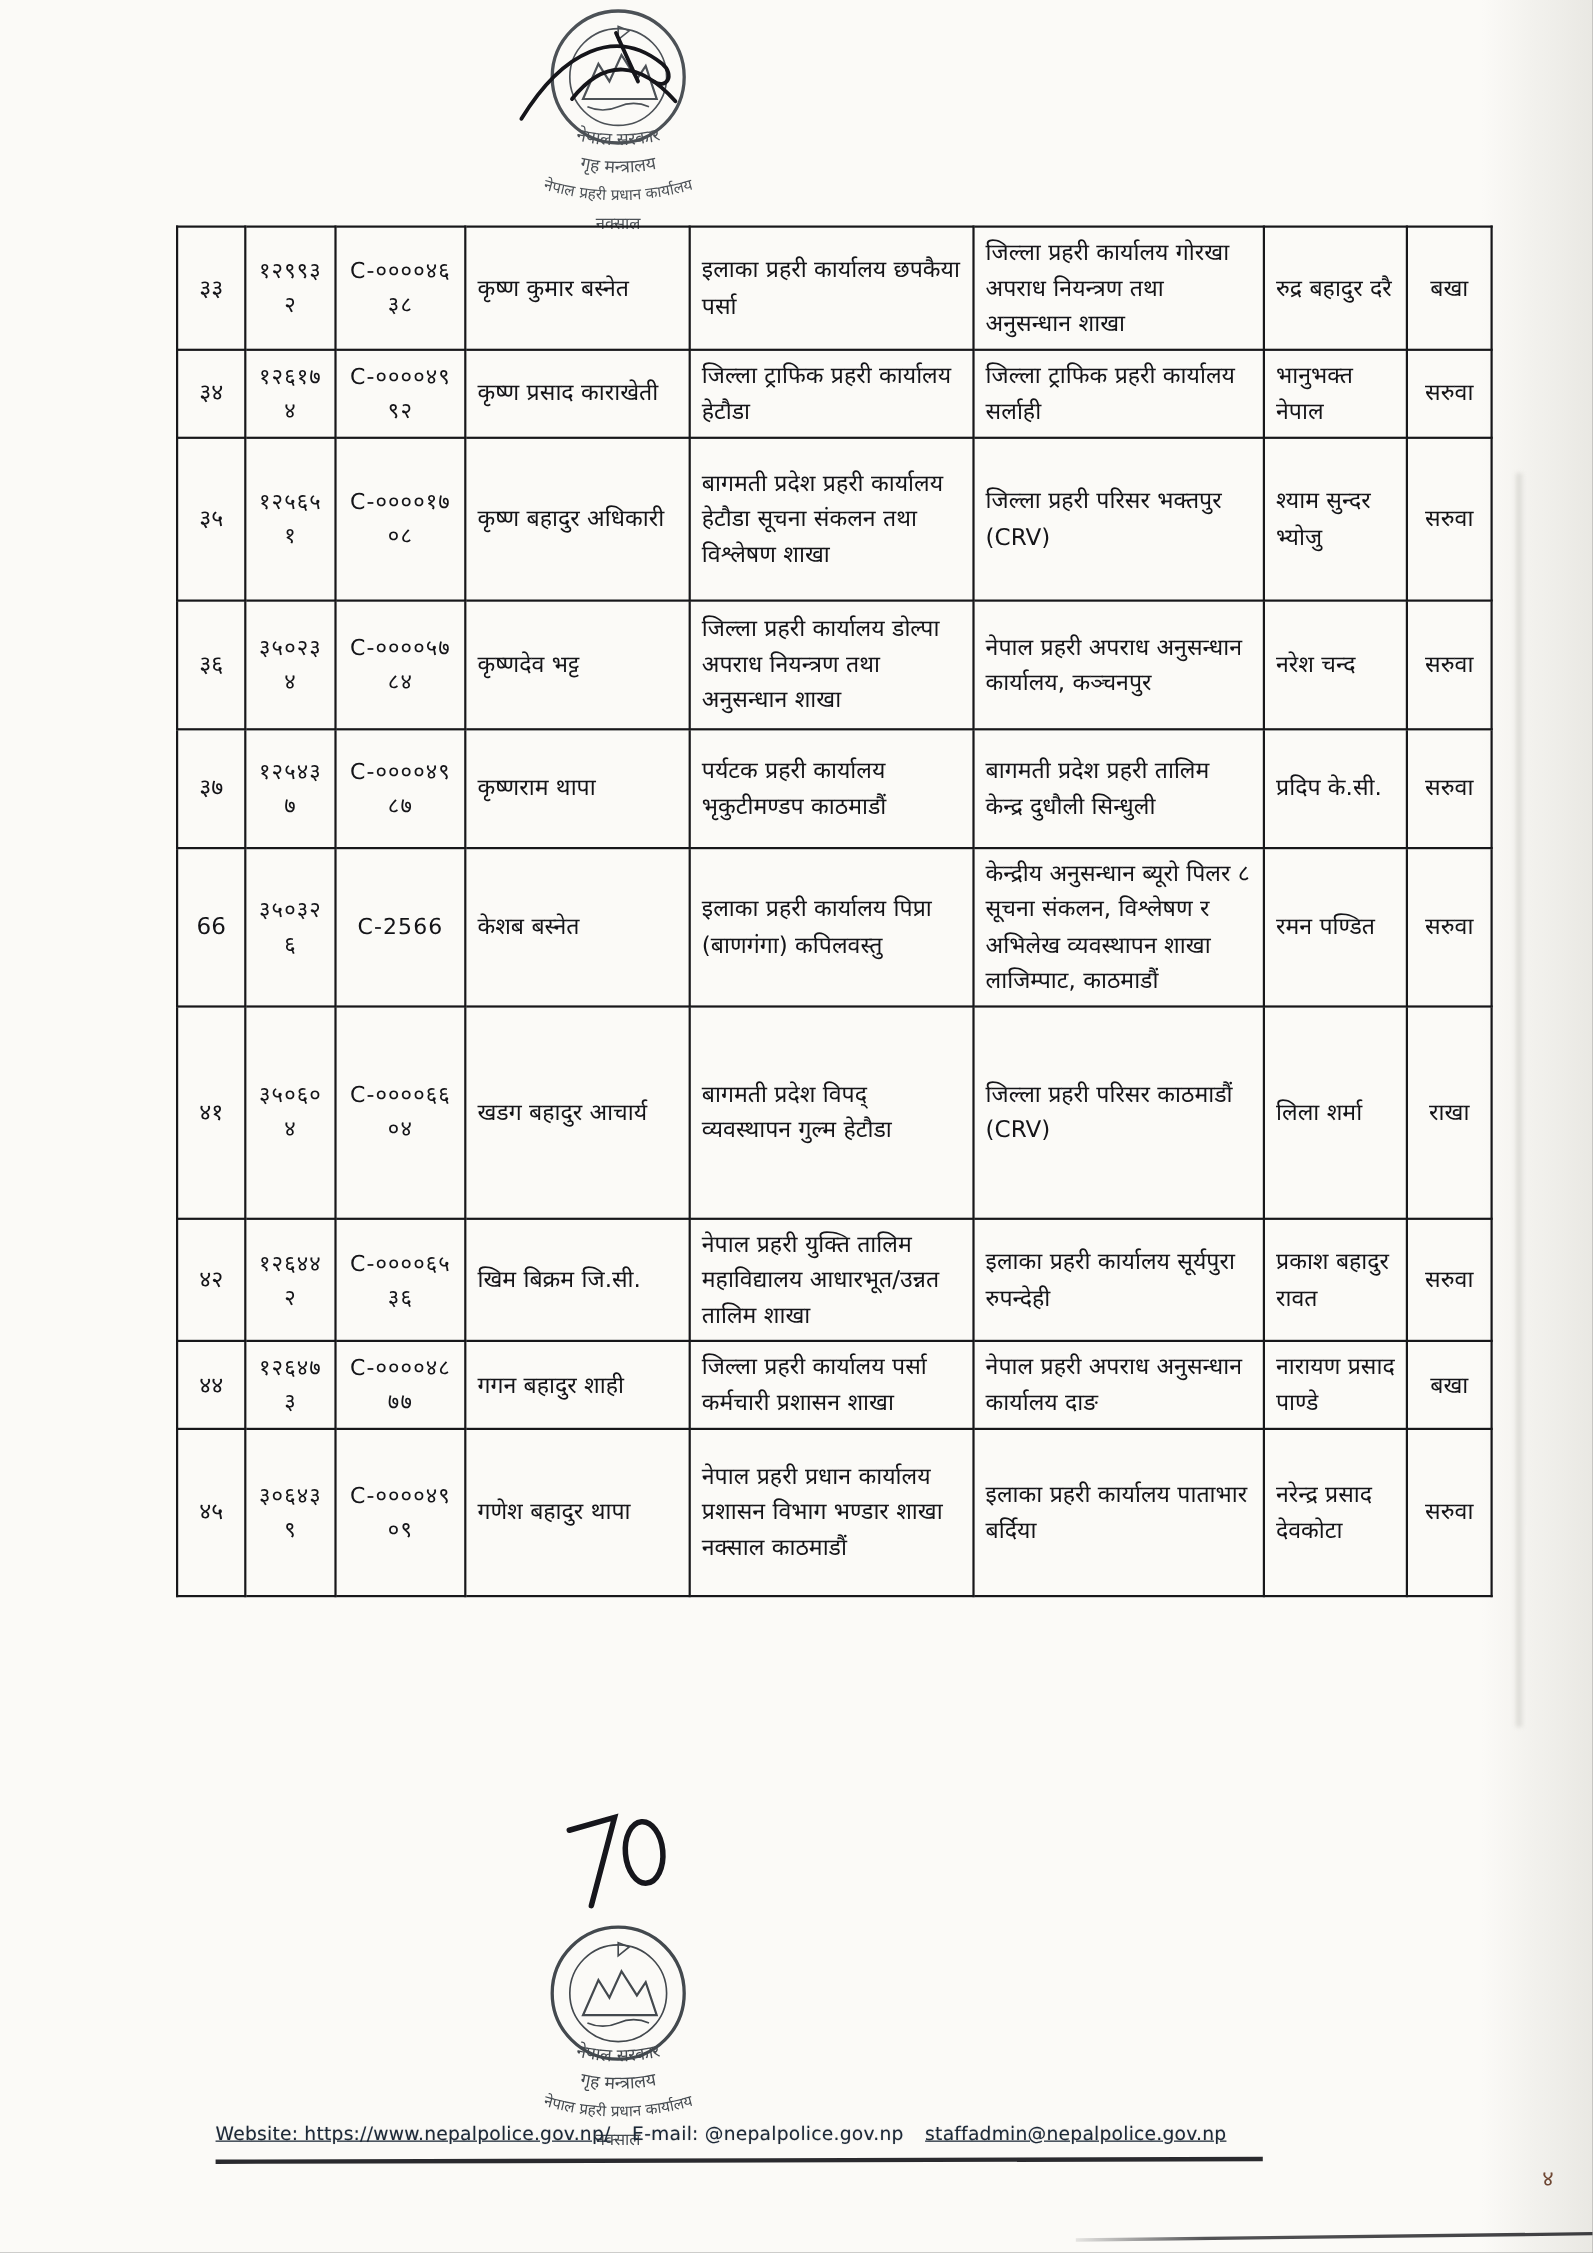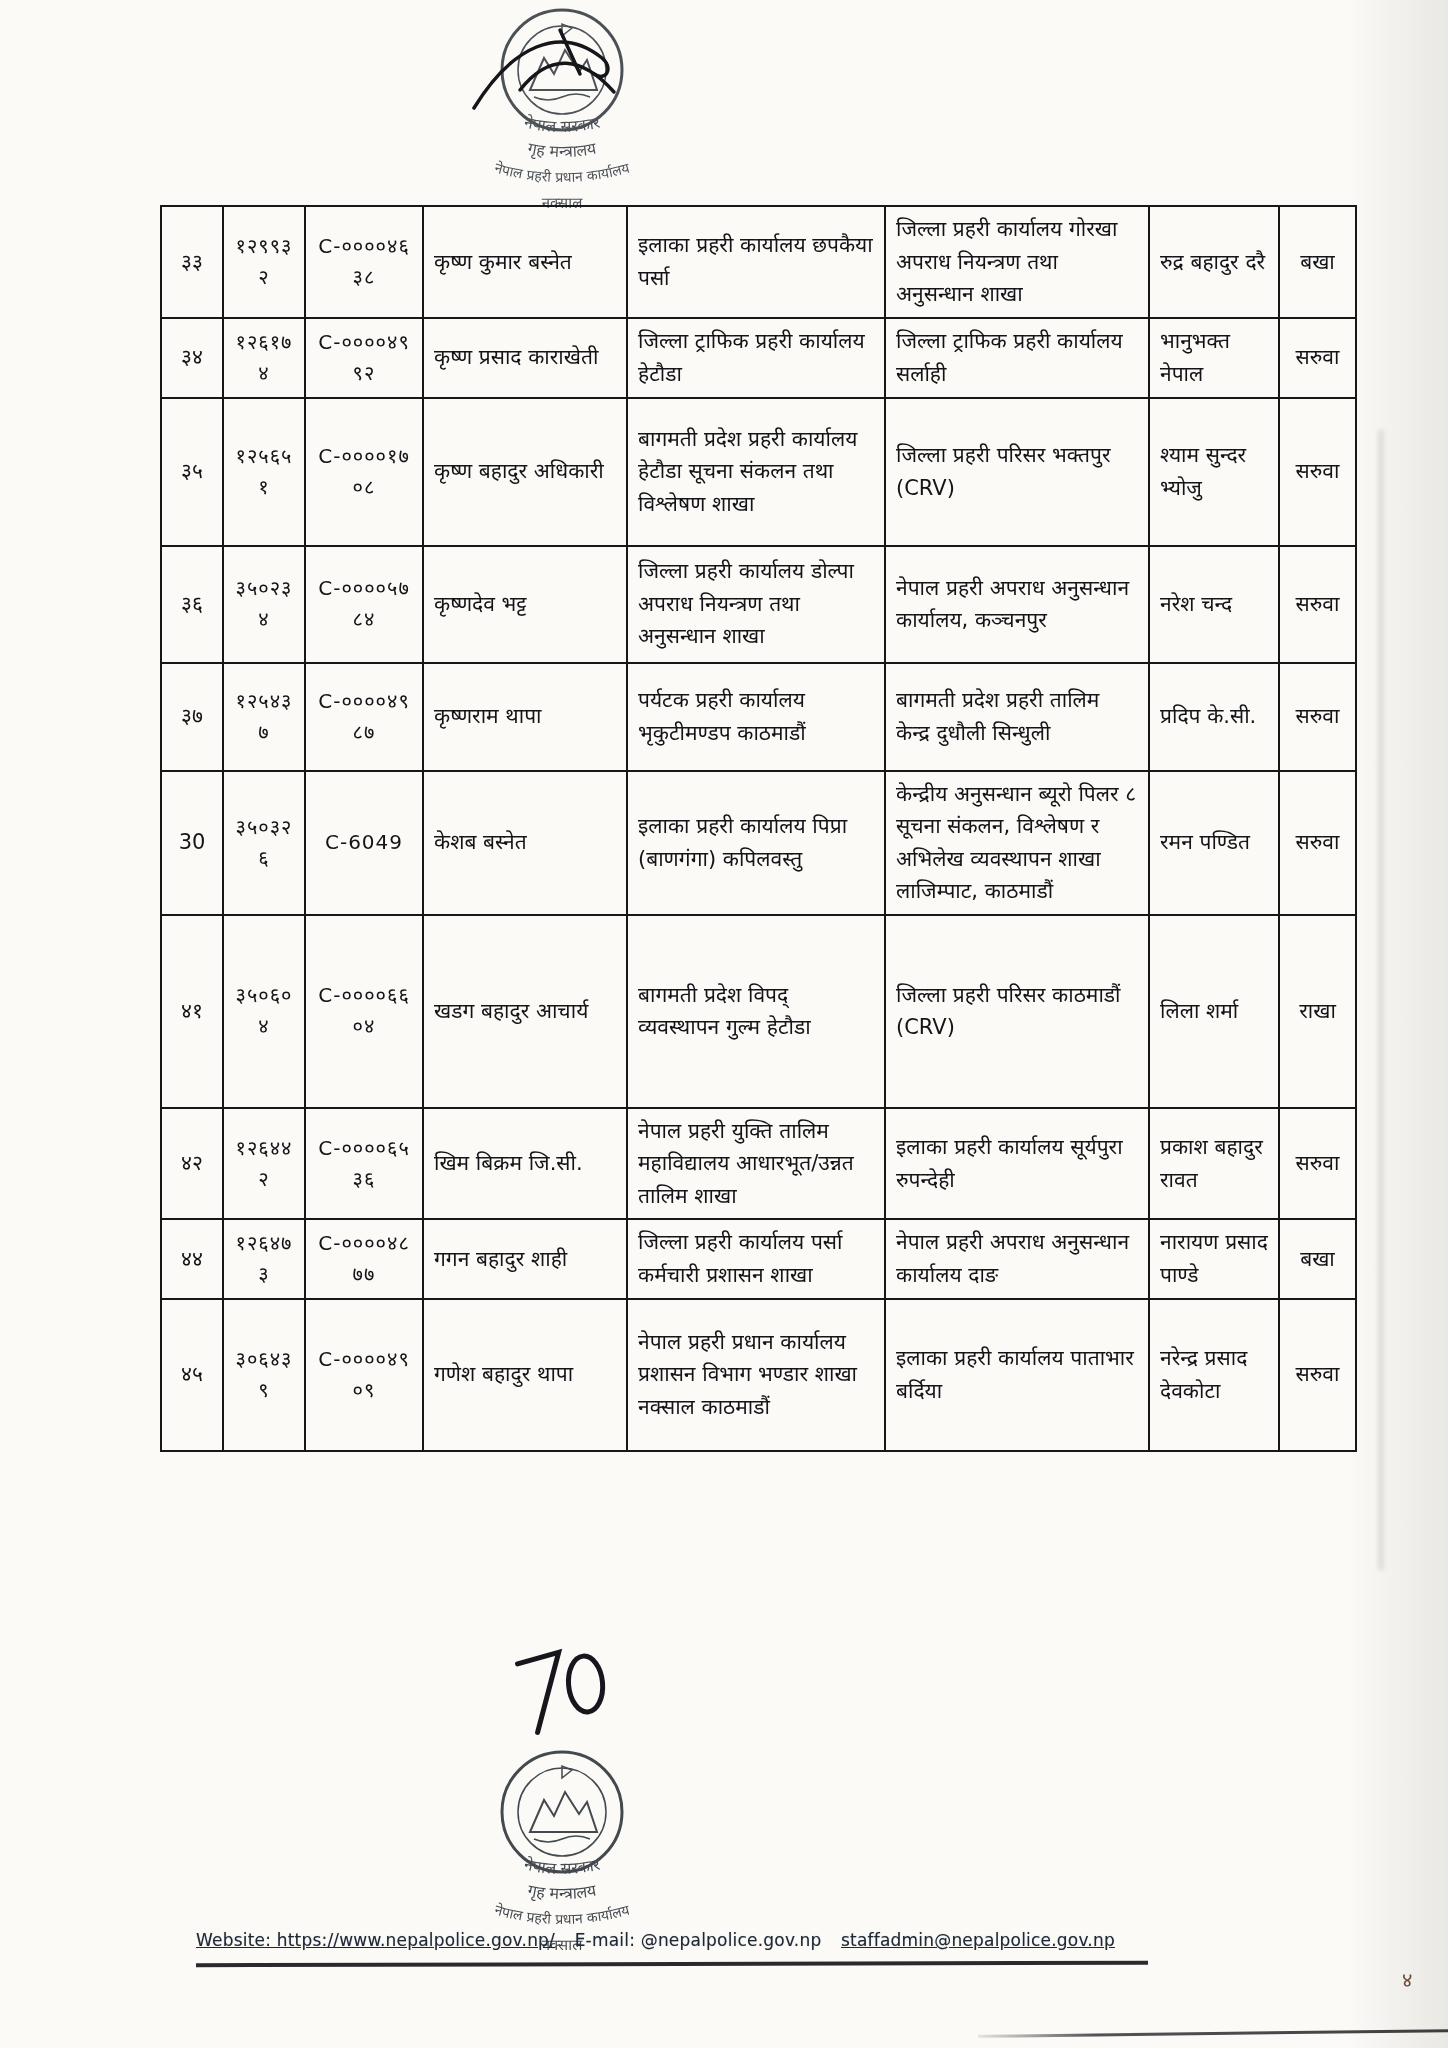--- a/index.html
+++ b/index.html
@@ -169,23 +169,23 @@
           <td class="col-sn">३७</td>
           <td class="col-reg_no">१२५४३७</td>
           <td class="col-citizenship_code">C-००००४९८७</td>
           <td class="col-name">कृष्णराम थापा</td>
           <td class="col-from_office">पर्यटक प्रहरी कार्यालय भृकुटीमण्डप काठमाडौं</td>
           <td class="col-to_office">बागमती प्रदेश प्रहरी तालिम केन्द्र दुधौली सिन्धुली</td>
           <td class="col-replacement_name">प्रदिप के.सी.</td>
           <td class="col-status">सरुवा</td>
         </tr>
         <tr>
-          <td class="col-sn">30</td>
+          <td class="col-sn">66</td>
           <td class="col-reg_no">३५०३२६</td>
-          <td class="col-citizenship_code">C-6049</td>
+          <td class="col-citizenship_code">C-2566</td>
           <td class="col-name">केशब बस्नेत</td>
           <td class="col-from_office">इलाका प्रहरी कार्यालय पिप्रा (बाणगंगा) कपिलवस्तु</td>
           <td class="col-to_office">केन्द्रीय अनुसन्धान ब्यूरो पिलर ८ सूचना संकलन, विश्लेषण र अभिलेख व्यवस्थापन शाखा लाजिम्पाट, काठमाडौं</td>
           <td class="col-replacement_name">रमन पण्डित</td>
           <td class="col-status">सरुवा</td>
         </tr>
         <tr>
           <td class="col-sn">४१</td>
           <td class="col-reg_no">३५०६०४</td>
           <td class="col-citizenship_code">C-००००६६०४</td>

